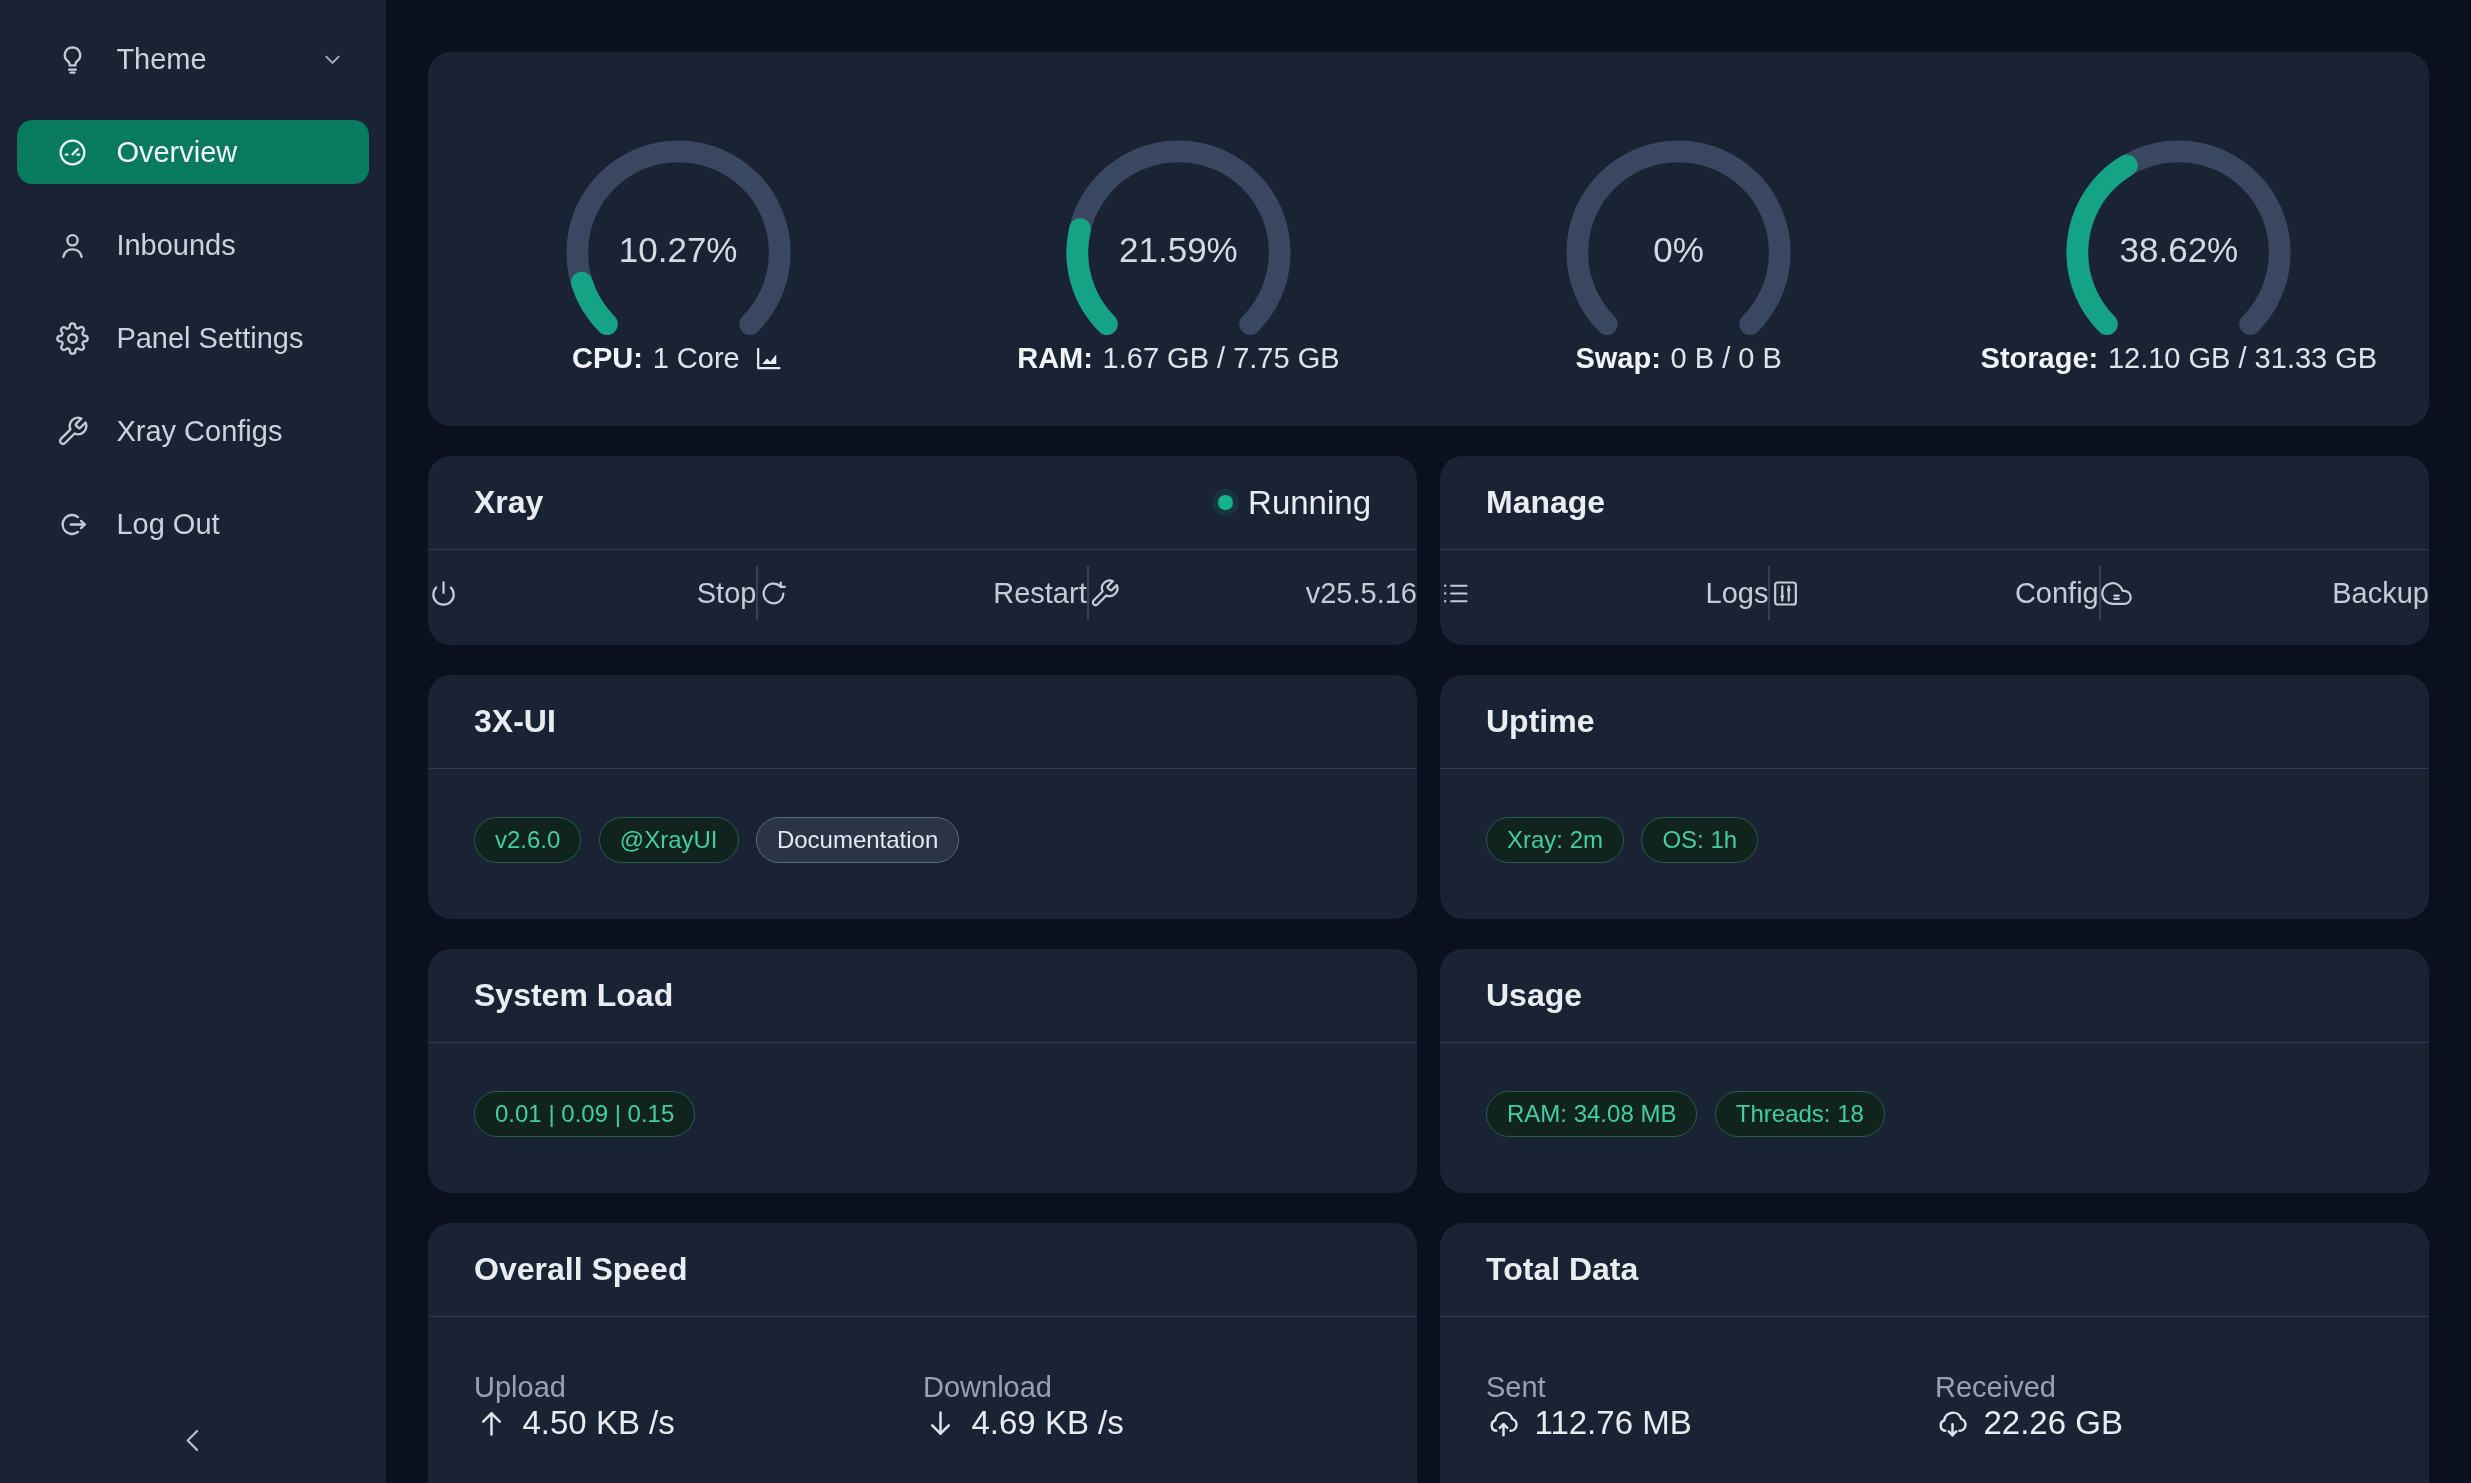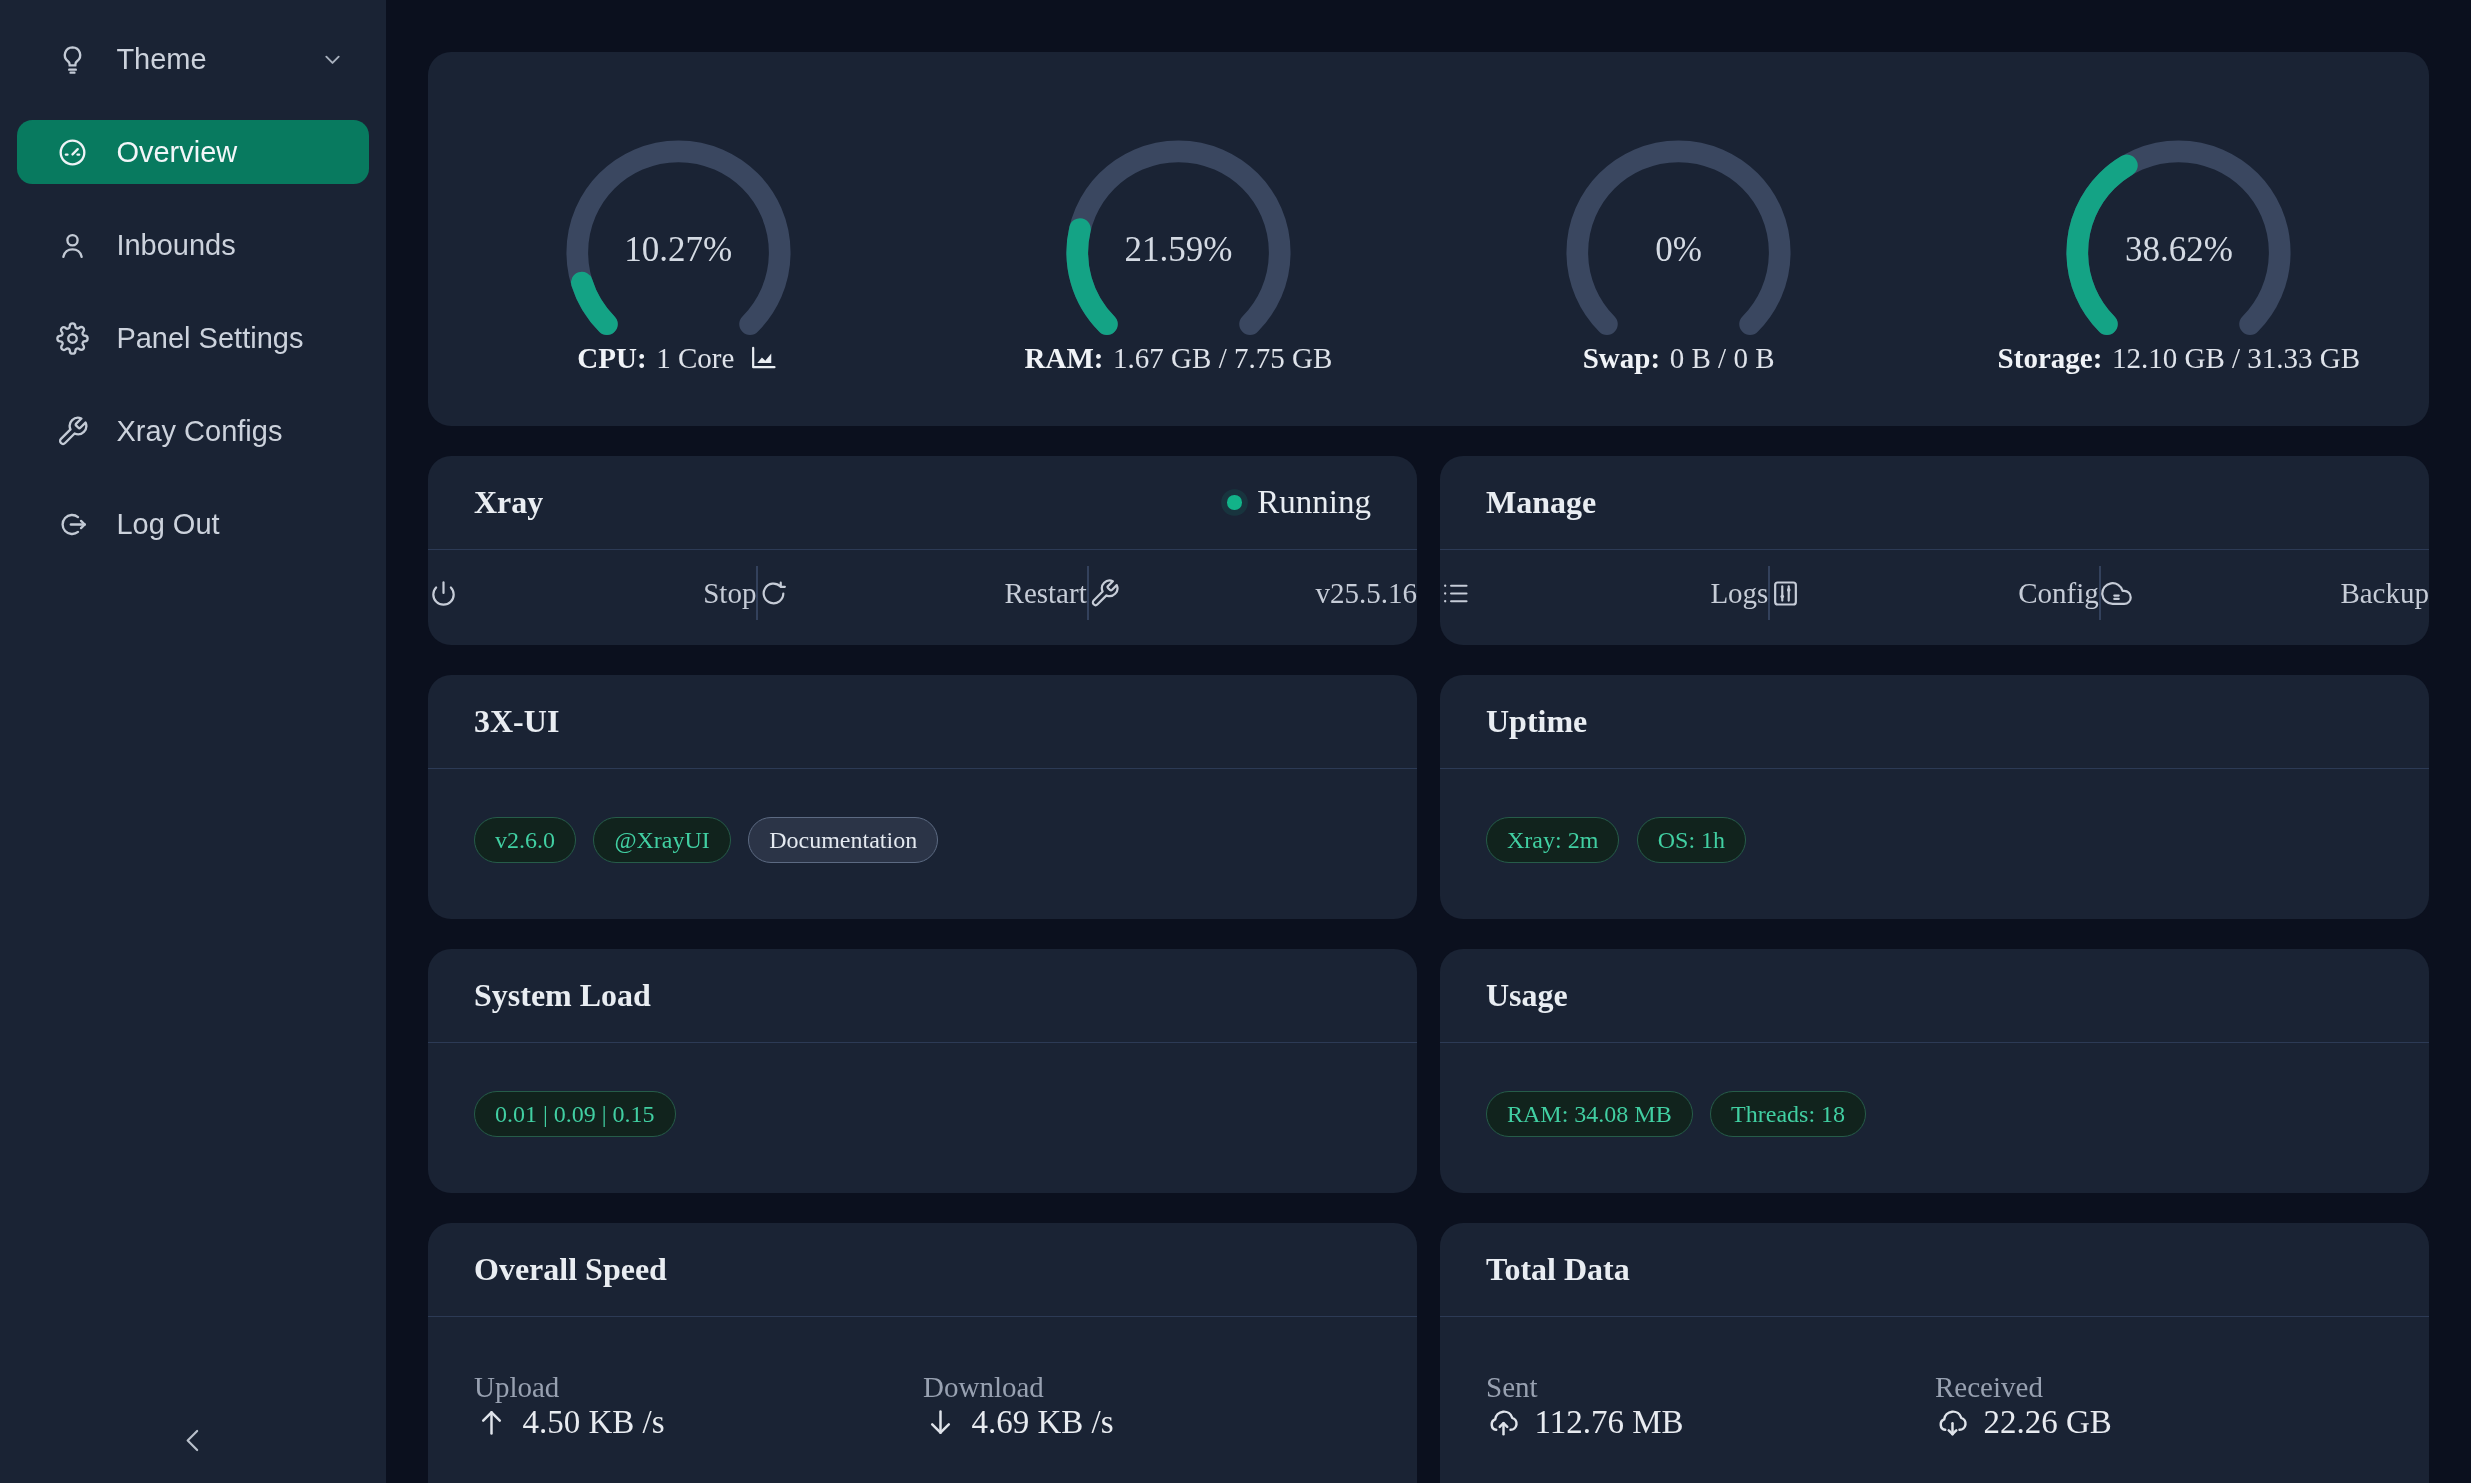--- a/index.html
+++ b/index.html
@@ -28,34 +28,34 @@
   .menu-item.active .mi-icon { color:#eef3f6; }
   .menu-item .chev { margin-left:auto; width:27px; height:27px; color:#a9b1bе; color:#a9b1be; }
   .collapse-btn {
     position:absolute; bottom:25px; left:0; width:100%;
     display:flex; justify-content:center; color:#b9c0cb; cursor:pointer;
   }
   .collapse-btn svg { width:35px; height:35px; stroke-width:1.5; }
 
   
   .main { position:absolute; left:386px; top:0; width:2086px; height:1483px; padding:52px 43px 0 42px; }
-  .card { background:#1a2334; border-radius:23px; overflow:hidden;font-family:Liberation Serif, serif; }
+  .card { background:#1a2334; border-radius:23px; overflow:hidden; }
 
   
   .gauges-card { height:374px; display:flex; align-items:center; }
   .gauge-col { flex:1; display:flex; flex-direction:column; align-items:center; }
   .gauge-wrap { position:relative; width:241px; height:241px; margin-top:29px; }
   .gauge-wrap svg { width:241px; height:241px; display:block; }
   .g-track { fill:none; stroke:#3a4760; stroke-width:9; stroke-linecap:round; }
   .g-fill  { fill:none; stroke:var(--gauge_green,#14a385); stroke-width:9; stroke-linecap:round; }
   .gauge-value {
     position:absolute; left:0; right:0; top:121px; transform:translateY(-58%);
     text-align:center; font-size:35px; color:#d4dae3;
   }
-  .gauge-label { margin-top:-31px; font-size:29px; color:#dfe3ea; display:flex; }
+  .gauge-label { margin-top:-31px; font-size:29px; color:#dfe3ea; display:flex; align-items:center; }
   .gauge-label b { font-weight:700; color:#f0f3f7; margin-right:9.7px; }
   .chart-icon { width:31px; height:31px; margin-left:13.5px; color:#e8ecf1; cursor:pointer; }
 
   
   .row { display:grid; grid-template-columns:1fr 1fr; gap:23px; margin-top:30px; }
   .card-head {
     display:flex; align-items:center; justify-content:space-between;
     height:94px; padding:0 46px; border-bottom:1.9px solid #2c3a55;
   }
   .card-title { font-size:32px; font-weight:700; color:#e9edf2; }

